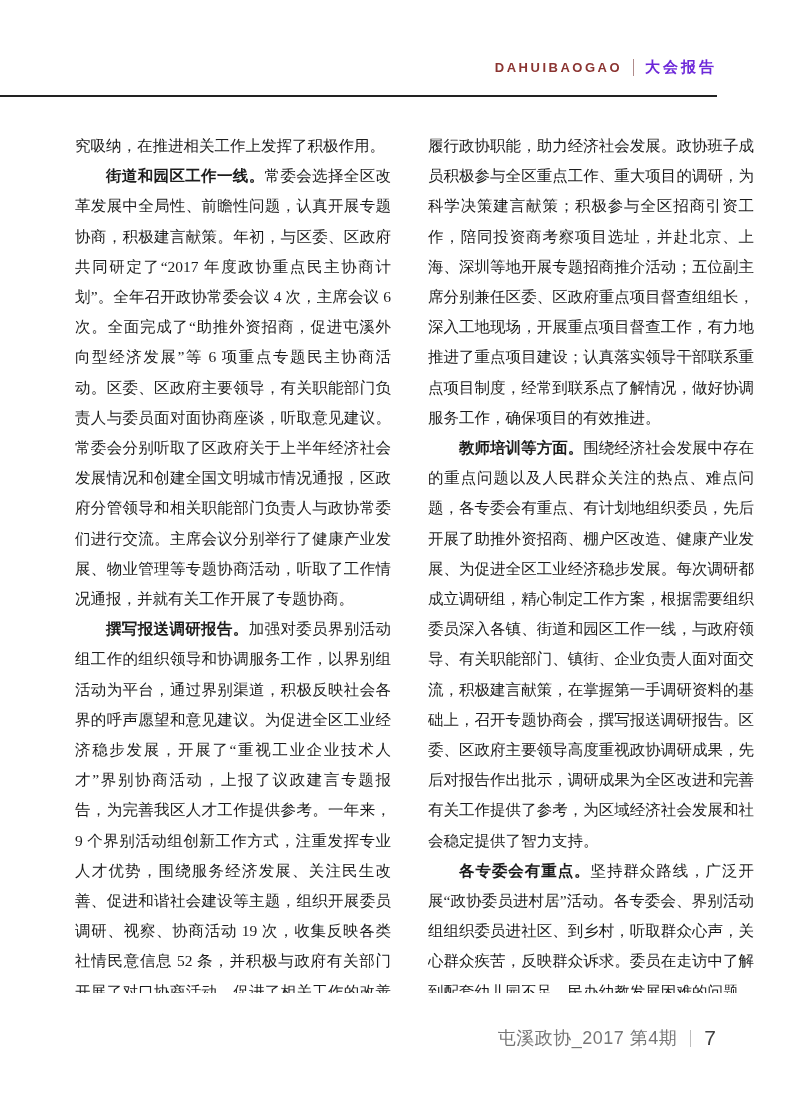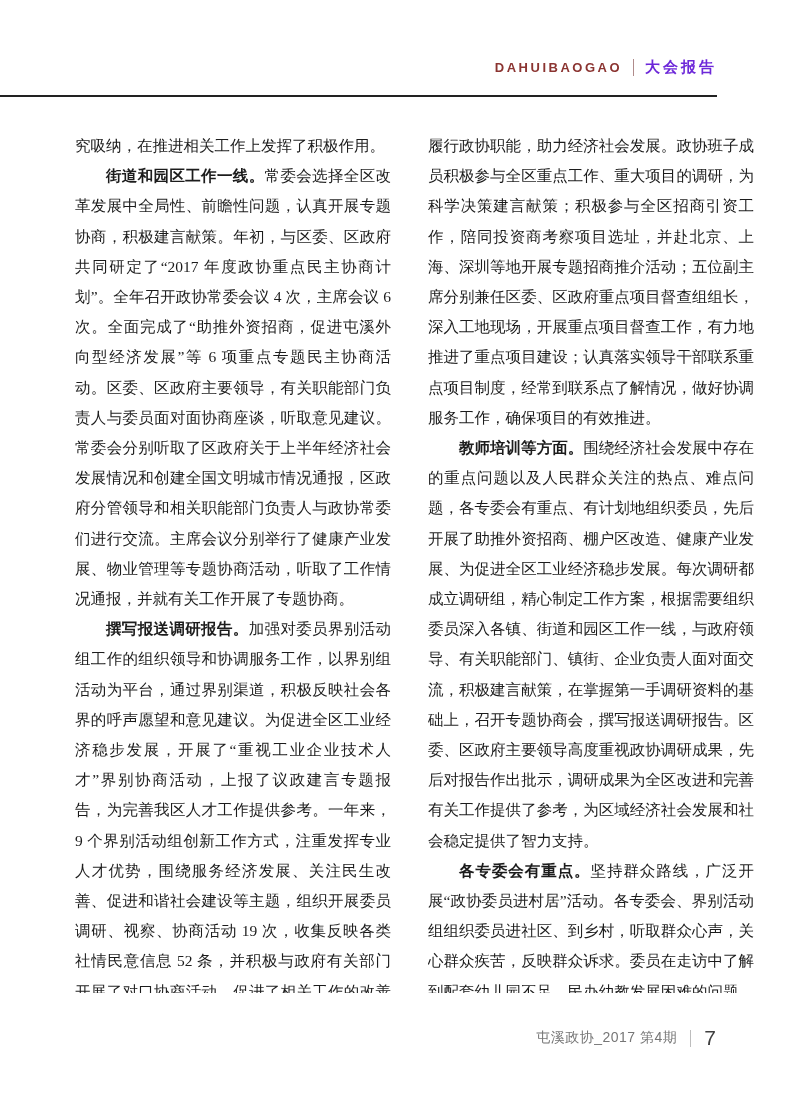--- a/index.html
+++ b/index.html
@@ -31,21 +31,21 @@
   .col-left  { left:75px;  width:316px; }
   .col-right { left:428px; width:326px; }
   p.body { margin:0; text-indent:2em; }
   p.noindent { text-indent:0; }
   .lead { font-family:"Liberation Sans", sans-serif; font-weight:700; }
   
   .footer {
     position:absolute; top:1026px; right:88px;
     display:flex; align-items:center; gap:13px;
   }
-  .journal { font-family:"Liberation Sans", sans-serif; font-size:14px; color:#767676; letter-spacing:0.5px; }
+  .journal { font-family:"Liberation Sans", sans-serif; font-size:18px; color:#767676; letter-spacing:0.5px; }
   .foot-divider { width:1px; height:17px; background:#bdbdbd; }
   .pagenum { font-family:"Liberation Sans", sans-serif; font-size:21px; color:#3f3f3f; }
 </style>
 </head>
 <body>
 
 <div class="page">
 
   <div class="header">
     <span class="eyebrow">DAHUIBAOGAO</span>

